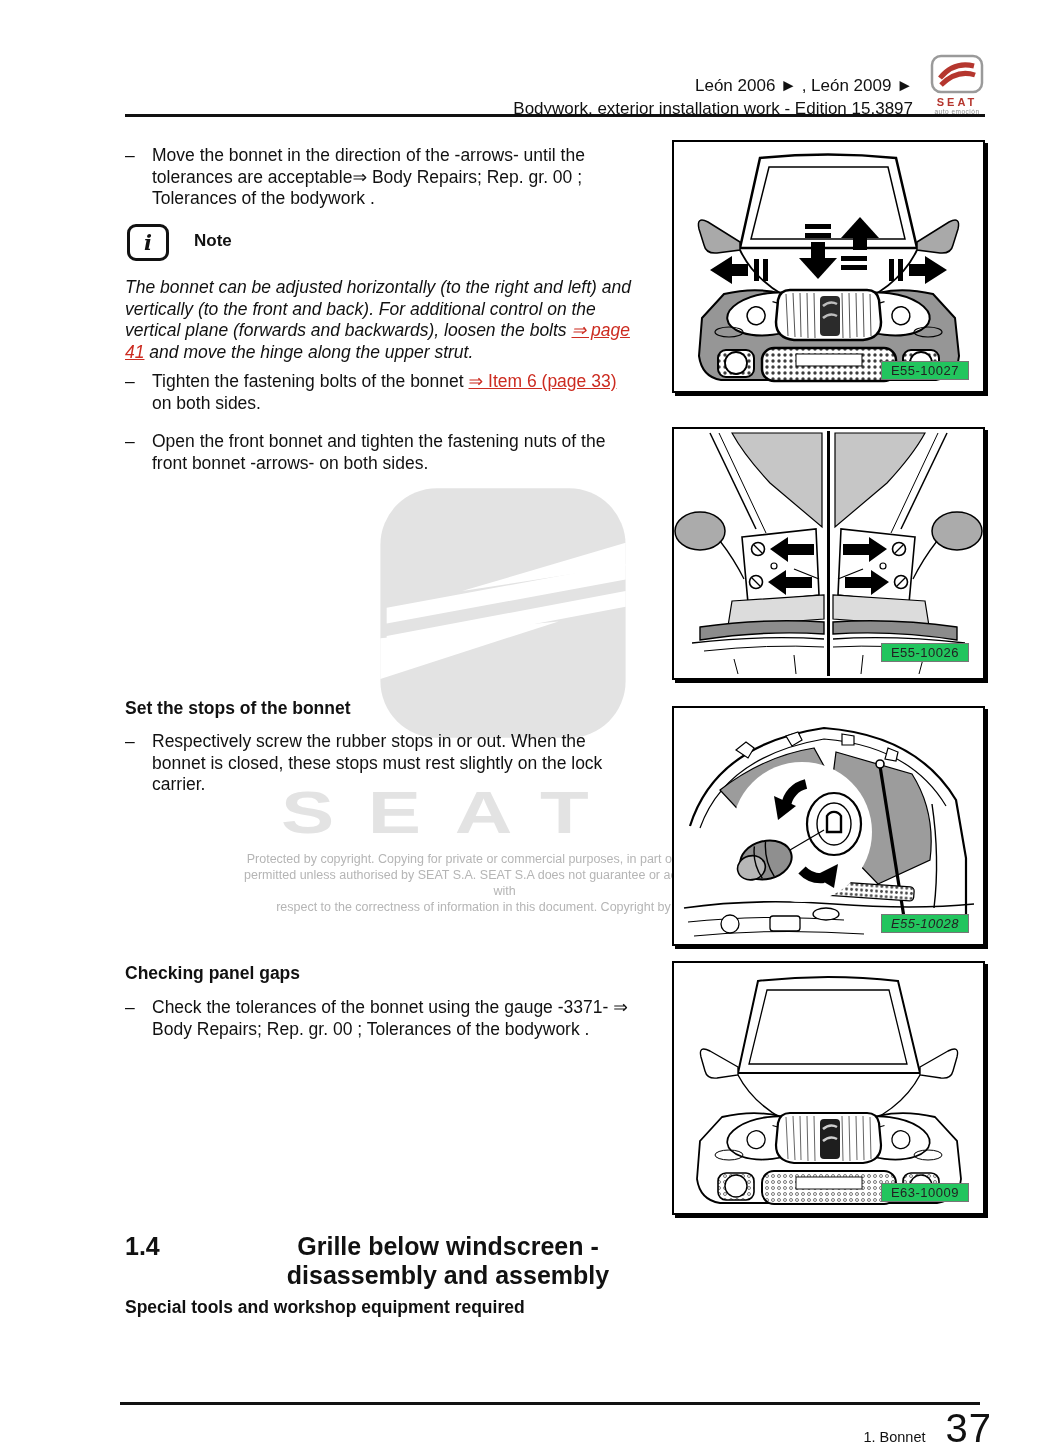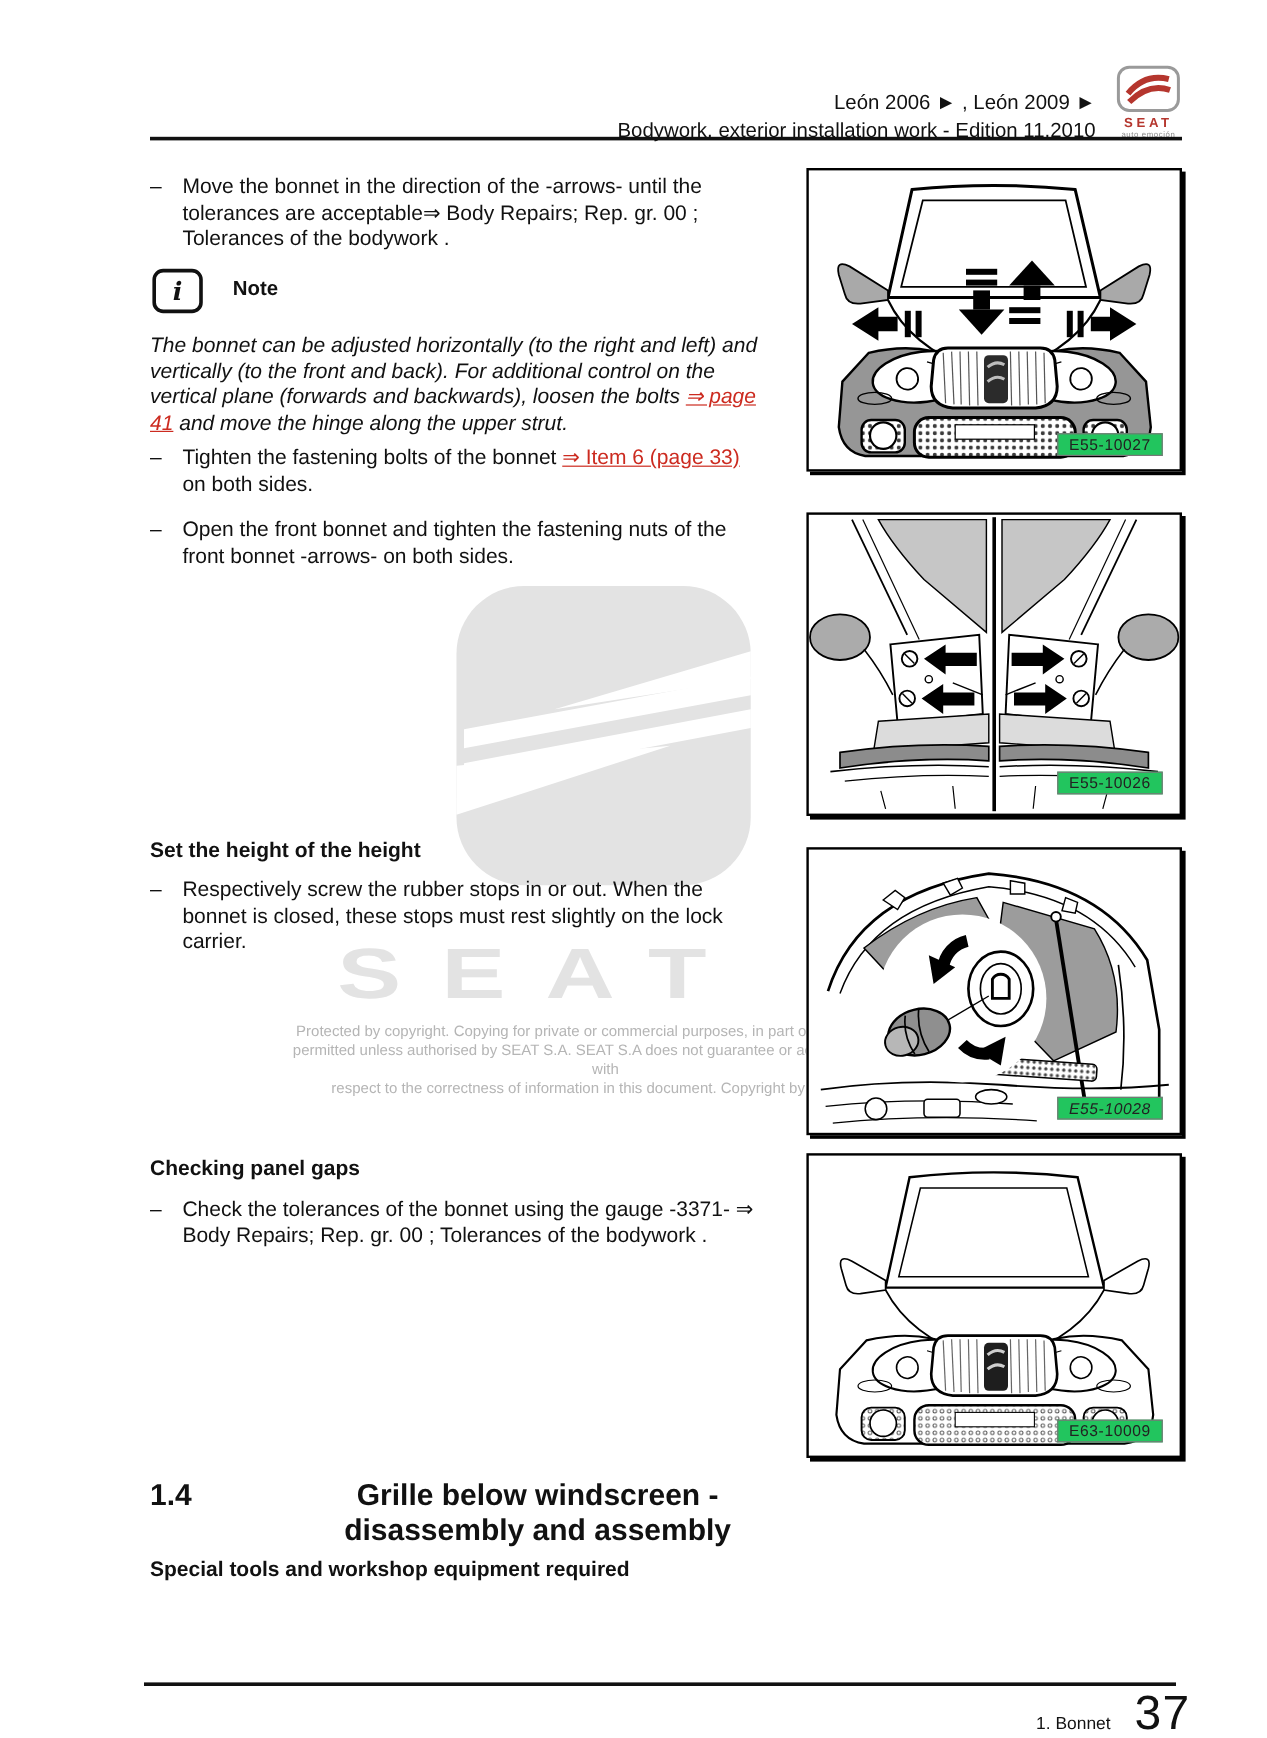--- a/index.html
+++ b/index.html
@@ -72,21 +72,21 @@
   <div class="wm wm-copy">
     <div>Protected by copyright. Copying for private or commercial purposes, in part or in whole, is not</div>
     <div>permitted unless authorised by SEAT S.A. SEAT S.A does not guarantee or accept any liability with</div>
     <div>respect to the correctness of information in this document. Copyright by SEAT S.A.</div>
   </div>
 
 
   <div class="content">
     <div class="hdr-text">
       <div>León 2006 ► , León 2009 ►</div>
-      <div>Bodywork, exterior installation work - Edition 11.2010</div>
+      <div>Bodywork, exterior installation work - Edition 15.3897</div>
     </div>
     <div class="hdr-logo">
       <svg width="54" height="40" viewBox="0 0 54 40">
         <rect x="2" y="2" width="50" height="36" rx="9" fill="#ffffff" stroke="#9a9a9a" stroke-width="2.5"></rect>
         <path d="M10,24 Q24,7 44,12" stroke="#b5362e" stroke-width="5" fill="none"></path>
         <path d="M11,31 Q27,15 45,21" stroke="#b5362e" stroke-width="5" fill="none"></path>
       </svg>
       <div class="brand">SEAT</div>
       <div class="tag">auto emoción</div>
     </div>
@@ -107,21 +107,21 @@
     <div class="bullet" style="top:371px;">
       <span class="dash">–</span>
       <span class="btext"><span>Tighten the fastening bolts of the bonnet </span><a class="xref" href="#">⇒ Item 6 (page 33)</a><span> on both sides.</span></span>
     </div>
 
     <div class="bullet" style="top:431px;">
       <span class="dash">–</span>
       <span class="btext">Open the front bonnet and tighten the fastening nuts of the front bonnet -arrows- on both sides.</span>
     </div>
 
-    <div class="subhead" style="top:698px;">Set the height of the height</div>
+    <div class="subhead" style="top:698px;">Set the stops of the bonnet</div>
 
     <div class="bullet" style="top:731px;">
       <span class="dash">–</span>
       <span class="btext">Respectively screw the rubber stops in or out. When the bonnet is closed, these stops must rest slightly on the lock carrier.</span>
     </div>
 
     <div class="subhead" style="top:963px;">Checking panel gaps</div>
 
     <div class="bullet" style="top:997px;">
       <span class="dash">–</span>

